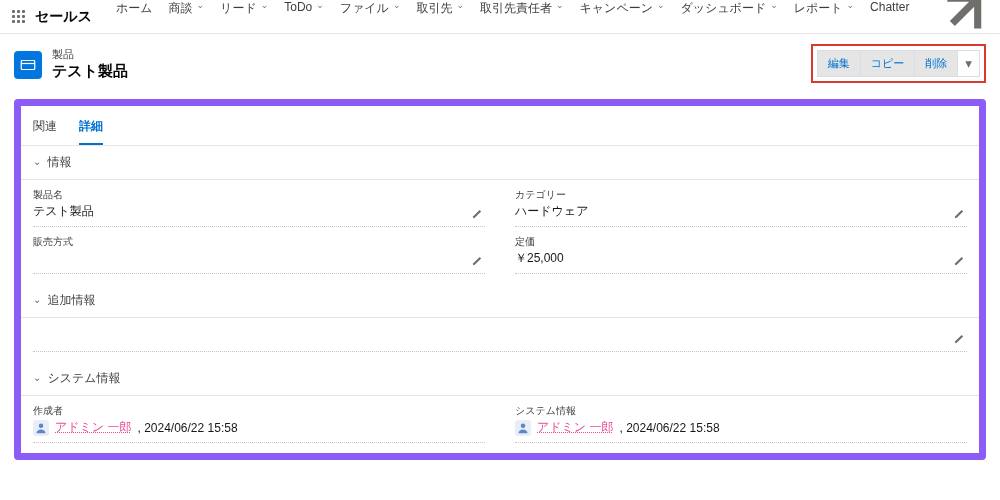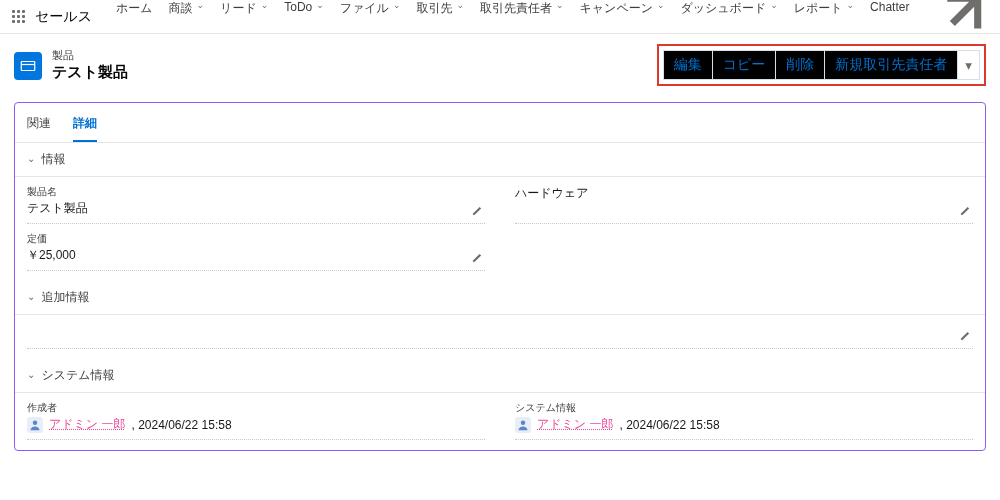--- a/index.html
+++ b/index.html
@@ -2,41 +2,41 @@
 <html><head>
 <meta charset="utf-8">
 <style>
   * { box-sizing: border-box; margin: 0; padding: 0; }
   body { font-family: "Yu Gothic UI", "Meiryo", "Salesforce Sans", Arial, sans-serif; font-size: 12px; color: #181818; background: #fff; width: 1000px; }
 
   
   .global-nav { display: flex; align-items: center; height: 34px; border-bottom: 1px solid #e5e5e5; padding: 0 6px 0 8px; gap: 6px; }
   .app-launcher { display: grid; grid-template-columns: repeat(3,3px); grid-template-rows: repeat(3,3px); gap: 2px; padding: 4px; cursor: pointer; }
   .app-launcher span { width: 3px; height: 3px; background: #706e6b; border-radius: 1px; }
-  .app-name { font-size: 14px; font-weight: 400; color: #080707; margin-right: 10px; white-space: nowrap; }
+  .app-name { font-size: 14px; font-weight: 700; color: #080707; margin-right: 10px; white-space: nowrap; }
   .nav-tabs { display: flex; align-items: stretch; height: 100%; overflow: hidden; }
   .nav-tab { display: flex; align-items: flex-start; padding: 0 8px; font-size: 12px; color: #3e3e3c; cursor: pointer; border-bottom: 2px solid transparent; white-space: nowrap; gap: 4px; }
   .nav-tab .chev { font-size: 9px; color: #706e6b; }
   .nav-more { margin-left: auto; display: flex; align-items: center; gap: 4px; font-size: 12px; color: #3e3e3c; cursor: pointer; padding: 0 6px; white-space: nowrap; flex-direction: column; }
 
   
   .record-header { display: flex; align-items: center; padding: 10px 14px 14px 14px; gap: 10px; }
   .record-icon { width: 28px; height: 28px; background: #0076de; border-radius: 4px; display: flex; align-items: center; justify-content: center; margin-top: 2px; }
   .record-icon svg { width: 18px; height: 18px; fill: none; stroke: #fff; stroke-width: 1.6; }
   .record-title-wrap { display: flex; flex-direction: column; }
   .record-type { font-size: 11px; color: #3e3e3c; }
   .record-name { font-size: 15px; font-weight: 700; color: #080707; }
 
   .action-group { margin-left: auto; display: flex; border: 2px solid #d93a2b; padding: 4px; gap: 0; }
-  .action-btn { border: 1px solid #d8dde6; background: #000000; color: #0070d2; font-size: 14px; padding: 5px 10px; cursor: pointer; white-space: nowrap; }
+  .action-btn { border: 1px solid #d8dde6; background: #e5e5e5; color: #0070d2; font-size: 11px; padding: 5px 10px; cursor: pointer; white-space: nowrap; }
   .action-btn + .action-btn { border-left: none; }
   .action-more { border: 1px solid #d8dde6; border-left: none; background: #fff; color: #706e6b; padding: 5px 7px; cursor: pointer; }
 
   
-  .card { margin: 2px 14px 12px 14px; border: 1px solid #8b5cf6; border-radius: 4px; }
+  .card { margin: 2px 14px 12px 14px; border: 7px solid #8b5cf6; border-radius: 4px; }
   .card-tabs { display: flex; padding: 8px 12px 0 12px; border-bottom: 1px solid #e5e5e5; gap: 22px; }
   .card-tab { font-size: 12px; color: #3e3e3c; padding: 4px 0 8px 0; cursor: pointer; border-bottom: 2px solid transparent; }
   .card-tab.active { color: #0070d2; border-bottom: 2px solid #0070d2; font-weight: 600; }
 
   .section { }
   .section-header { display: flex; align-items: center; gap: 6px; padding: 8px 12px; border-bottom: 1px solid #e5e5e5; }
   .section-header .toggle { font-size: 10px; color: #706e6b; transform: translateY(-1px); }
   .section-title { font-size: 12px; color: #3e3e3c; }
   .section-body { padding: 6px 12px 10px 12px; display: grid; grid-template-columns: 1fr 1fr; column-gap: 30px; row-gap: 6px; }
   .section-body.single { grid-template-columns: 1fr; }
@@ -128,21 +128,20 @@
       </svg>
   </div>
   <div class="record-title-wrap">
     <div class="record-type">製品</div>
     <div class="record-name">テスト製品</div>
   </div>
   <div class="action-group" id="action-group">
       <button class="action-btn">編集</button>
       <button class="action-btn">コピー</button>
       <button class="action-btn">削除</button>
-      <button class="action-btn">新規取引先責任者</button>
       <button class="action-more">▾</button>
     </div>
 </div>
 
 <div class="card">
   <div class="card-tabs" id="card-tabs">
       <div class="card-tab">関連</div>
       <div class="card-tab active">詳細</div>
     </div>
   <div id="sections">
@@ -153,21 +152,29 @@
         </div>
         <div class="section-body">
           <div class="field">
             <div class="field-label">製品名</div>
             <div class="field-value">テスト製品</div>
             <span class="edit"><svg viewBox="0 0 16 16">
                 <path d="M11.5 2.5l2 2L5 13l-2.5.5L3 11z"></path>
               </svg></span>
           </div>
           <div class="field">
+            <div class="field-label">カテゴリー</div>
             <div class="field-value">ハードウェア</div>
+            <span class="edit"><svg viewBox="0 0 16 16">
+                <path d="M11.5 2.5l2 2L5 13l-2.5.5L3 11z"></path>
+              </svg></span>
+          </div>
+          <div class="field">
+            <div class="field-label">販売方式</div>
+            <div class="field-value"></div>
             <span class="edit"><svg viewBox="0 0 16 16">
                 <path d="M11.5 2.5l2 2L5 13l-2.5.5L3 11z"></path>
               </svg></span>
           </div>
           <div class="field">
             <div class="field-label">定価</div>
             <div class="field-value">￥25,000</div>
             <span class="edit"><svg viewBox="0 0 16 16">
                 <path d="M11.5 2.5l2 2L5 13l-2.5.5L3 11z"></path>
               </svg></span>

